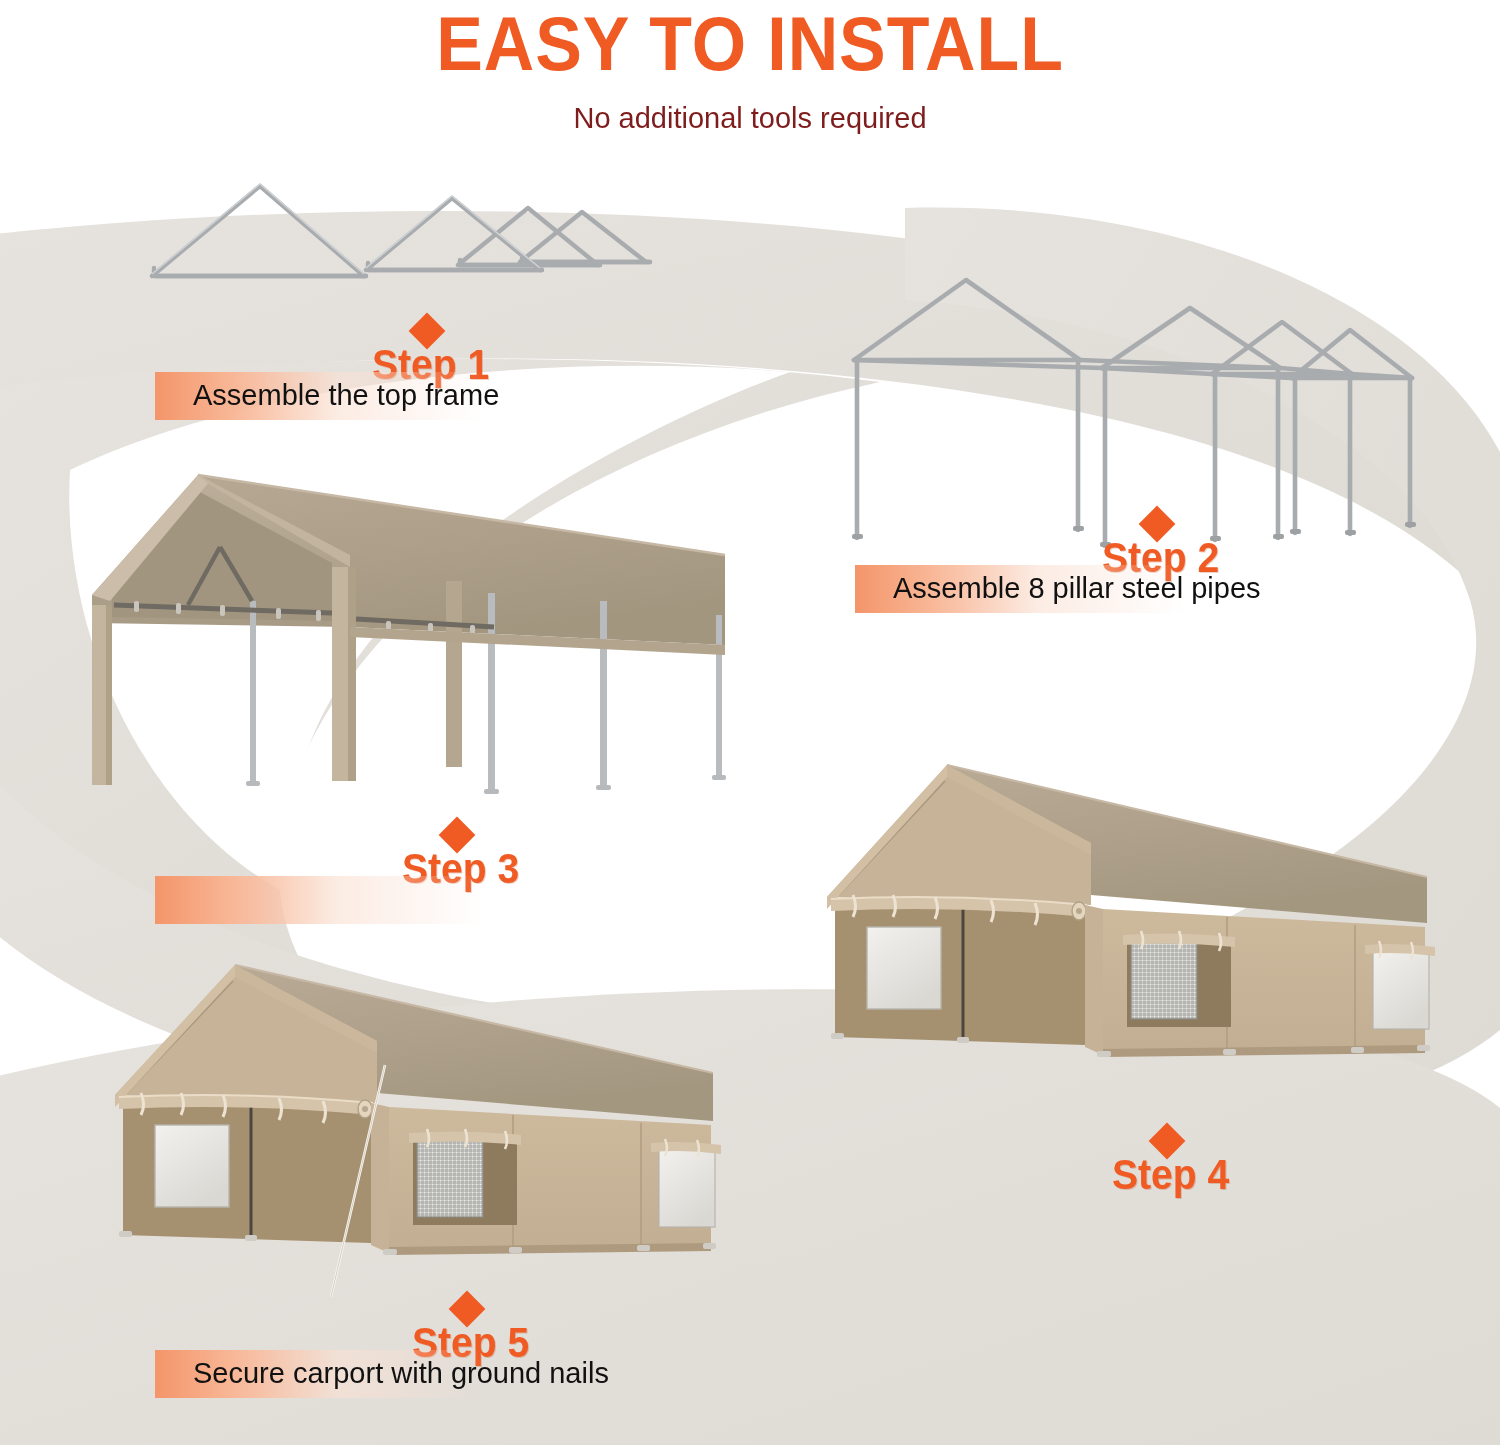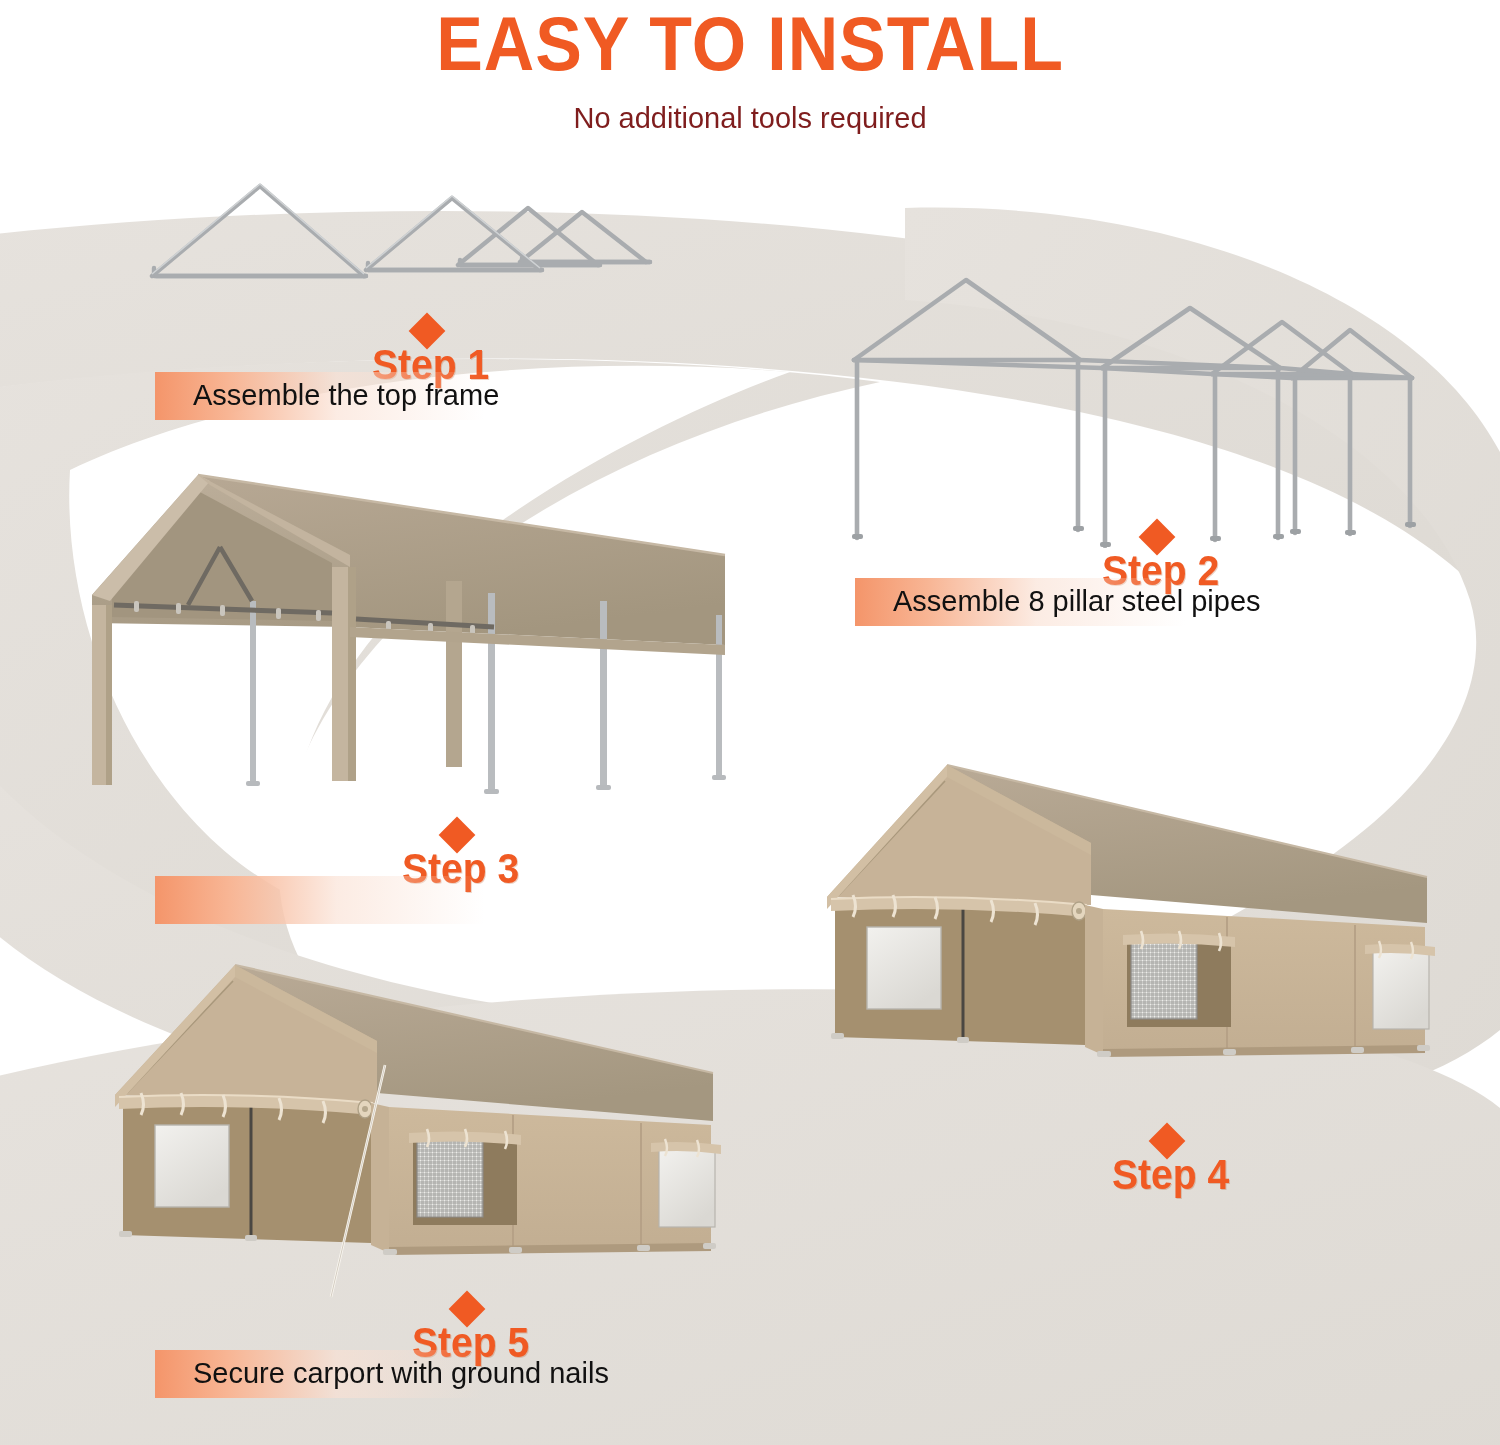--- a/index.html
+++ b/index.html
@@ -176,21 +176,21 @@
       <rect x="233" y="288" width="11" height="5" rx="2"></rect>
       <rect x="260" y="304" width="11" height="5" rx="2"></rect>
       <rect x="433" y="296" width="11" height="5" rx="2"></rect>
       <rect x="370" y="298" width="11" height="5" rx="2"></rect>
       <rect x="505" y="292" width="11" height="5" rx="2"></rect>
       <rect x="450" y="291" width="11" height="5" rx="2"></rect>
       <rect x="565" y="284" width="11" height="5" rx="2"></rect>
     </g>
   </svg>
 
-  <div class="step-block" style="left:855px; top:524px; width:620px;">
+  <div class="step-block" style="left:855px; top:511px; width:620px;">
     <div class="step-head">
       <span class="diamond"></span>
       <span class="step-label">Step 2</span>
     </div>
     <div class="step-body">
       <span class="step-bar"></span>
       <span class="step-desc">Assemble 8 pillar steel pipes</span>
     </div>
   </div>
 

